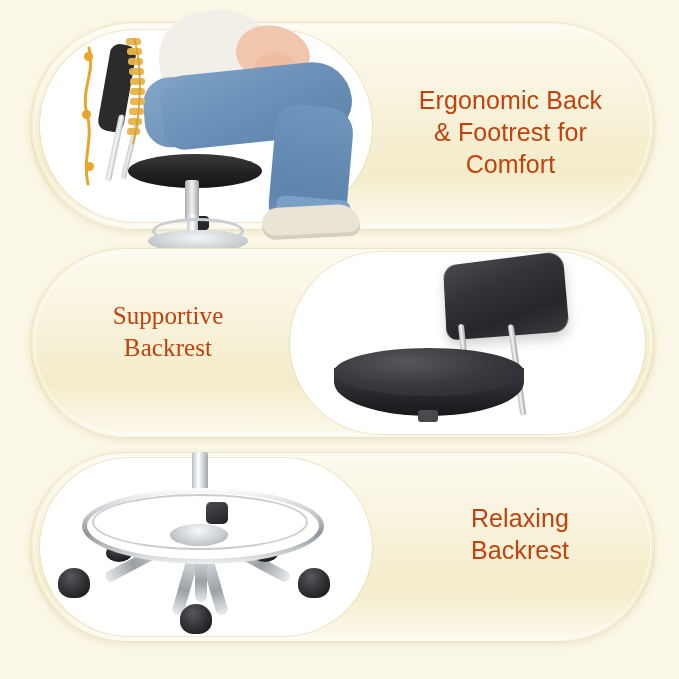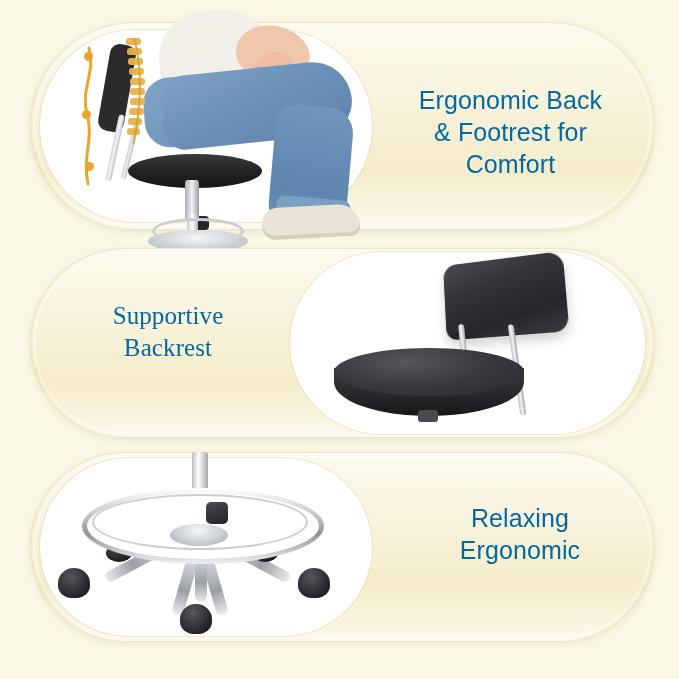--- a/index.html
+++ b/index.html
@@ -53,21 +53,21 @@
   }
   .photo .scene { position:absolute; inset:0; }
 
   #photo-1 { left: 40px;  top: 30px;  width: 332px; height: 192px; }
   #photo-2 { left: 290px; top: 252px; width: 355px; height: 182px; }
   #photo-3 { left: 40px;  top: 458px; width: 332px; height: 178px; }
 
   
   .caption {
     position: absolute;
-    color: #0369a1;
+    color: #c2410c;
     font-size: 25px;
     line-height: 1.27;
     font-weight: 400;
     text-align: center;
     letter-spacing: .1px;
     white-space: pre-line;
   }
   #caption-1 { left: 383px; top: 85px;  width: 255px; }
   #caption-2 { left: 48px;  top: 300px; width: 240px; font-family: Liberation Serif, serif; }
   #caption-3 { left: 400px; top: 503px; width: 240px; }
@@ -363,15 +363,15 @@
       <div class="s3-knob"></div>
       <div class="s3-hub"></div>
 
       <div class="s3-caster c1"></div>
       <div class="s3-caster c2"></div>
       <div class="s3-caster c3"></div>
     </div>
   </div>
 
   <div class="caption" id="caption-3">Relaxing
-Ergonomic</div>
+Backrest</div>
 
 </div>
 
 </body></html>

